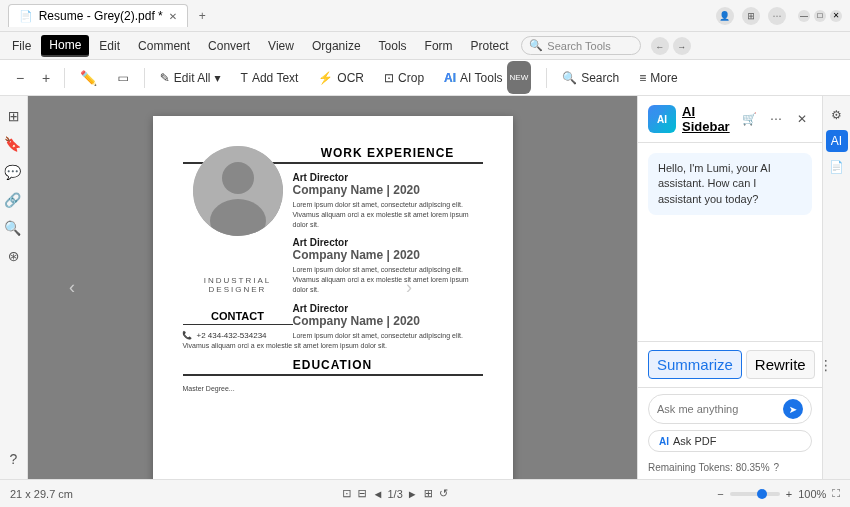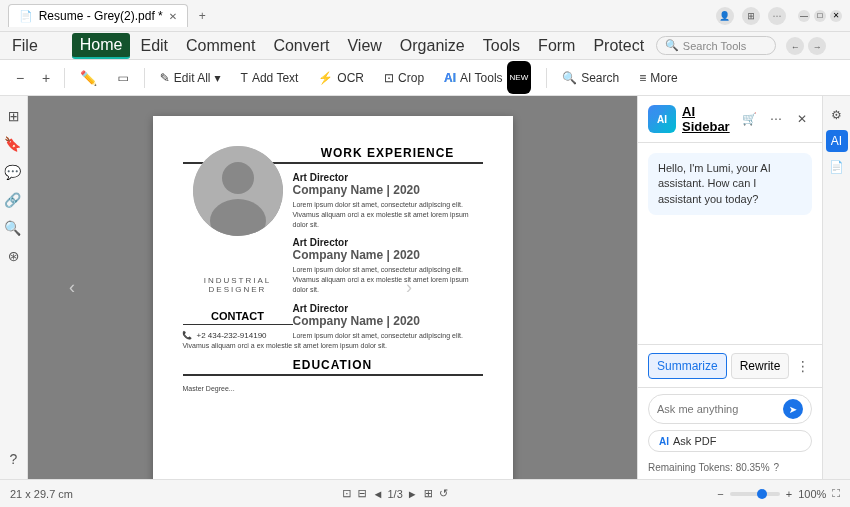--- a/index.html
+++ b/index.html
@@ -69,28 +69,27 @@
       display: flex;
       align-items: center;
       padding: 0 4px;
       border-bottom: 1px solid #ddd;
       gap: 2px;
     }
     .menu-item {
       padding: 3px 8px;
       cursor: pointer;
       border-radius: 3px;
-      font-size: 16px;
+      font-size: 12px;
       color: #333;
     }
     .menu-item.active {
-      background: #14532d;
+      background: #000000;
       color: white;
-      border-bottom: 2px solid #14b8a6;
-      margin-left: 24px;
+      border-bottom: 2px solid #404040;
     }
 
     
     #toolbar {
       height: 36px;
       background: #fff;
       display: flex;
       align-items: center;
       padding: 0 8px;
       border-bottom: 1px solid #e0e0e0;
@@ -335,21 +334,21 @@
       padding: 8px 10px;
       border-top: 1px solid #e0e0e0;
       position: relative;
     }
 
     .ai-action-btn {
       flex: 1;
       padding: 5px 8px;
       border: 1px solid #ddd;
       border-radius: 4px;
-      font-size: 12px;
+      font-size: 15px;
       cursor: pointer;
       background: #f8f8f8;
     }
 
     .ai-action-btn.active {
       background: #e8f0fe;
       border-color: #1a73e8;
       color: #1a73e8;
     }
 
@@ -592,21 +591,21 @@
     <span style="color:#4285f4;">⚡</span>
     <span>OCR</span>
   </div>
   <div class="toolbar-btn">
     <span>⊡</span>
     <span>Crop</span>
   </div>
   <div class="toolbar-btn">
     <span style="color:#4285f4;font-weight:bold;background:linear-gradient(135deg,#4285f4,#34a853);-webkit-background-clip:text;">AI</span>
     <span>AI Tools</span>
-    <span style="background:#000000;color:white;font-size:8px;border-radius:6px;padding:12px 3px;">NEW</span>
+    <span style="background:#737373;color:white;font-size:8px;border-radius:6px;padding:12px 3px;">NEW</span>
   </div>
   <div class="toolbar-separator"></div>
   <div class="toolbar-btn">
     <span>🔍</span>
     <span>Search</span>
   </div>
   <div class="toolbar-btn">
     <span>≡</span>
     <span>More</span>
   </div>
@@ -641,21 +640,21 @@
             </svg>
           </div>
 
           <div style="margin-top: 40px;">
             <div class="pdf-title">INDUSTRIAL DESIGNER</div>
           </div>
 
           <div class="pdf-contact-header">CONTACT</div>
           <div class="pdf-contact-item">
             <span>📞</span>
-            <span>+2 434-232-914190</span>
+            <span>+2 434-432-534234</span>
           </div>
         </div>
 
         <div class="pdf-right-col">
           <div class="pdf-section-header">WORK EXPERIENCE</div>
 
           <div>
             <div class="pdf-job-title">Art Director</div>
             <div class="pdf-company">Company Name  |  2020</div>
             <div class="pdf-body-text">Lorem ipsum dolor sit amet, consectetur adipiscing elit. Vivamus aliquam orci a ex molestie sit amet lorem ipsum dolor sit.</div>

